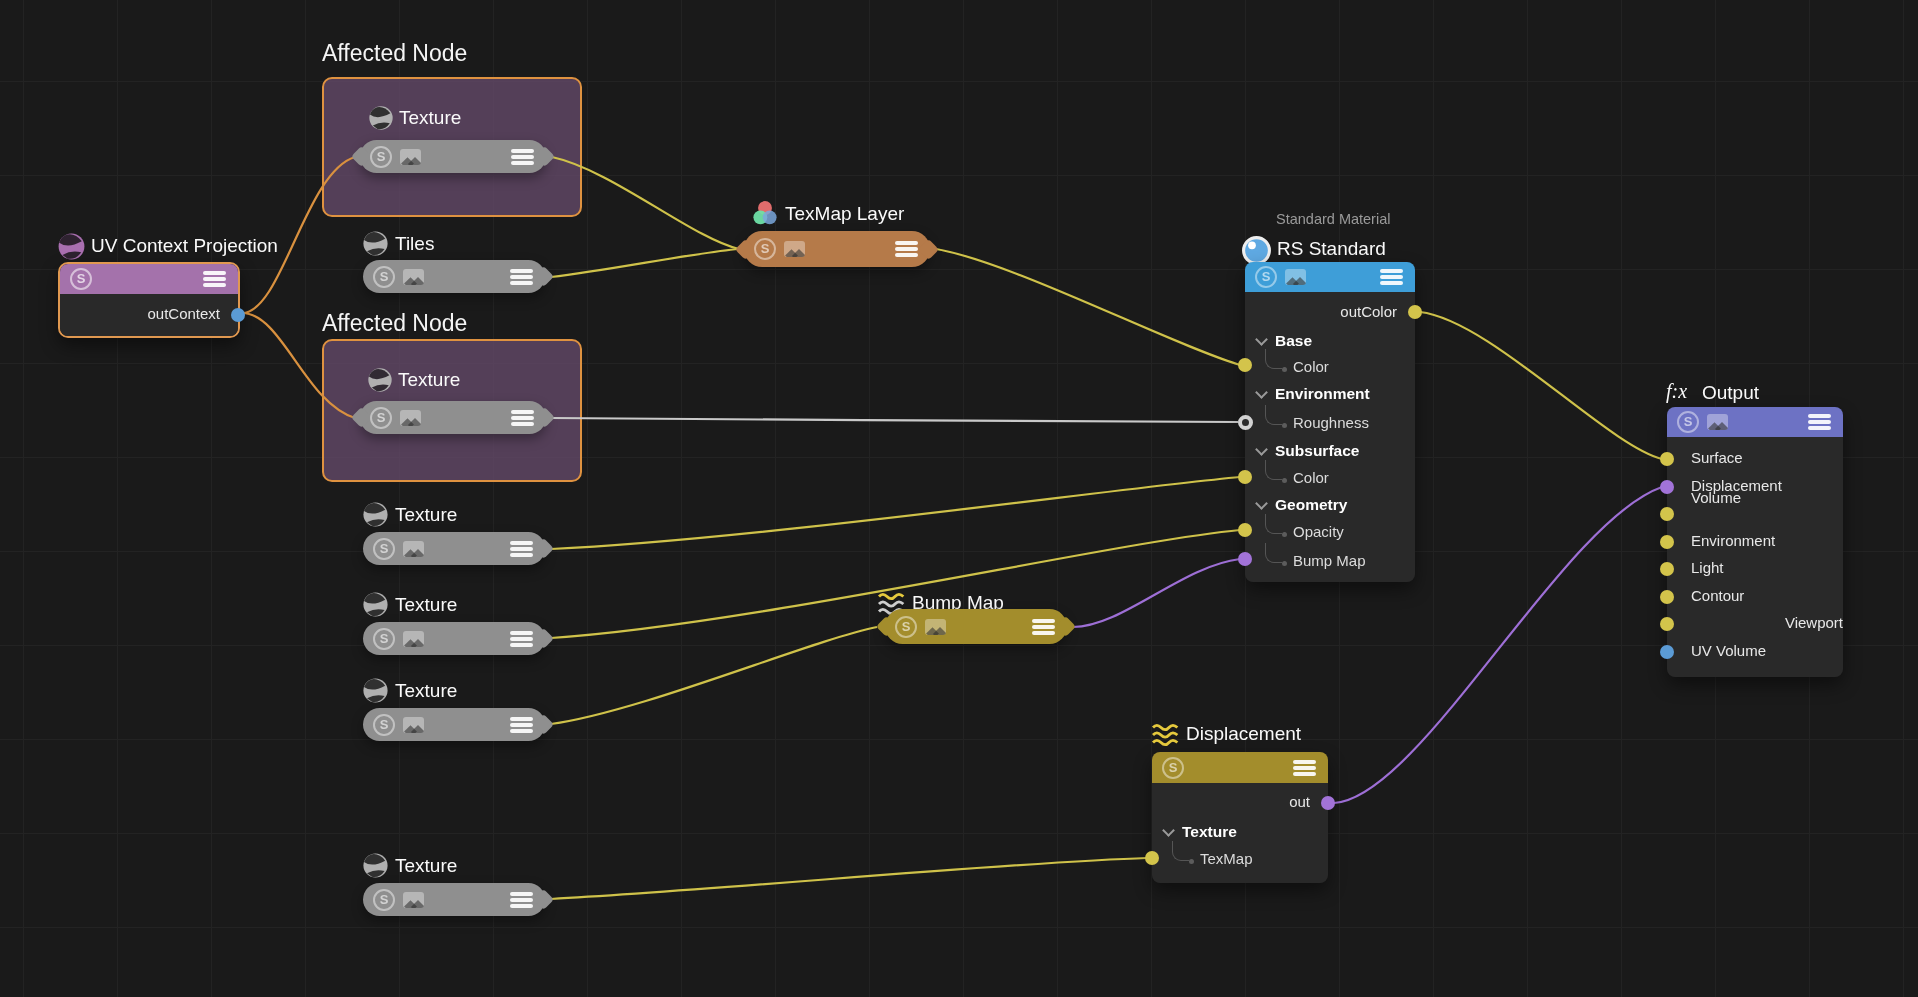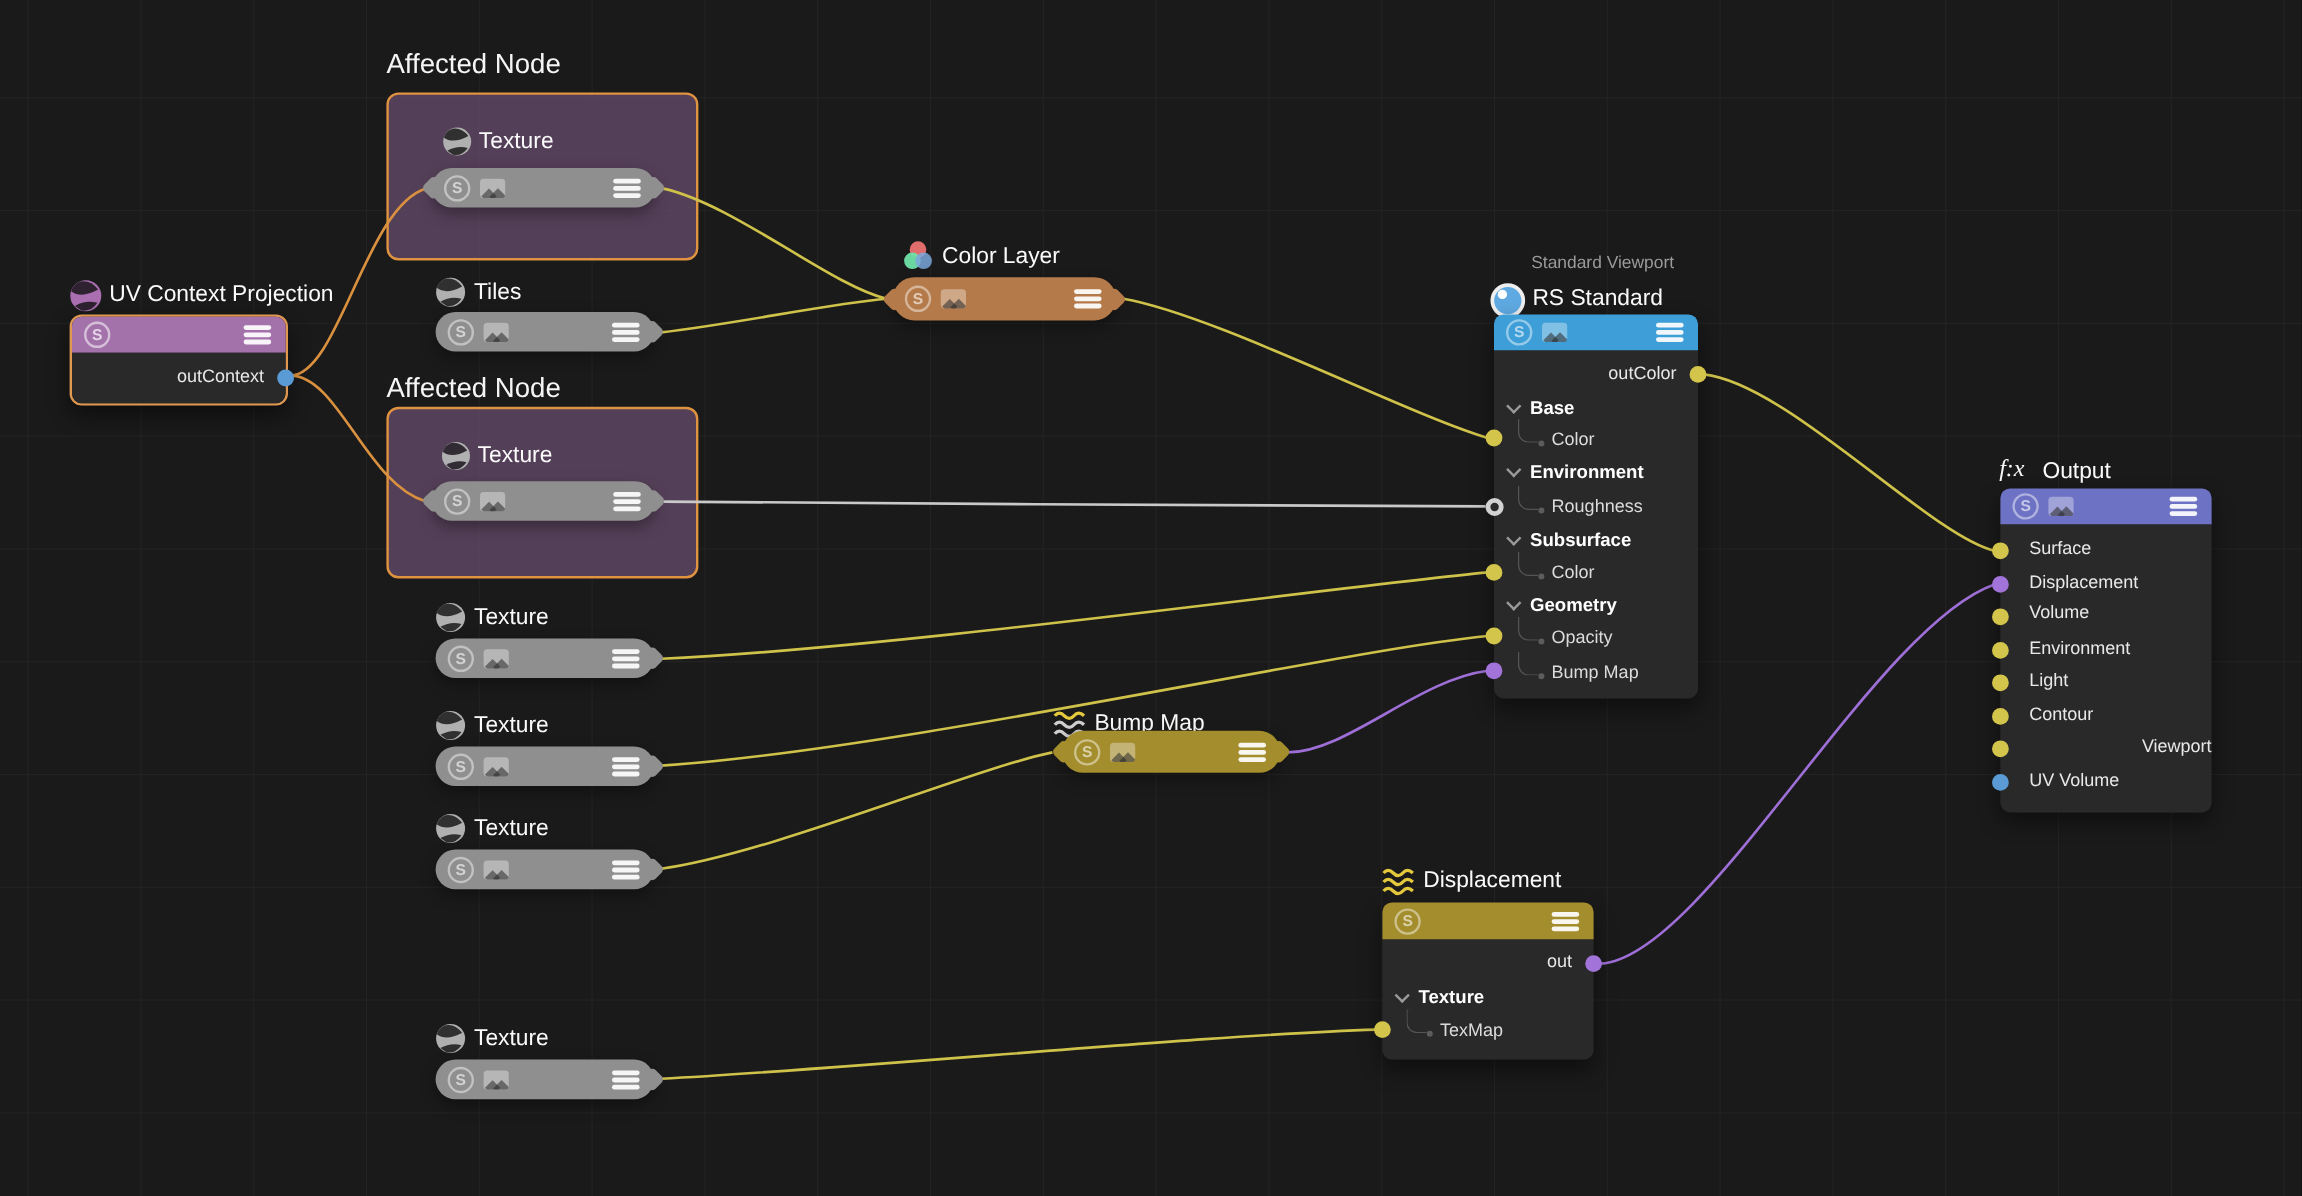--- a/index.html
+++ b/index.html
@@ -143,37 +143,37 @@
     <path d="M2.5 9 Q9 14 20 8 Q15 1.5 8.5 2.8 Q4 4.5 2.5 9Z" fill="#1e1e1e" opacity=".88"></path>
     <path d="M5 18.5 Q12 14.5 19.5 16.5 Q15.5 22.5 9 21.4 Z" fill="#1e1e1e" opacity=".88"></path>
   </svg>
   <div class="ntitle" style="left:395px;top:855px;">Texture</div>
 
   <svg class="nicon" style="left:749px;top:198px;" width="32" height="32" viewBox="0 0 24 24">
     <circle cx="12" cy="7.5" r="5.2" fill="#e06c6c"></circle>
     <circle cx="8.5" cy="14.5" r="5.2" fill="#6fe0a8" opacity=".95"></circle>
     <circle cx="15.5" cy="14.5" r="5.2" fill="#7aa7dc" opacity=".85"></circle>
   </svg>
-  <div class="ntitle" style="left:785px;top:203px;">Color Layer</div>
+  <div class="ntitle" style="left:785px;top:203px;">TexMap Layer</div>
 
   <svg class="nicon" style="left:876px;top:589px;" width="31" height="30" viewBox="0 0 24 24">
     <path d="M2 6 Q5 2.5 8.4 6 T14.8 6 T21.5 6" fill="none" stroke="#e5c93d" stroke-width="2.2"></path>
     <path d="M2 12 Q5 8.5 8.4 12 T14.8 12 T21.5 12" fill="none" stroke="#cfcfcf" stroke-width="2.2"></path>
     <path d="M2 18 Q5 14.5 8.4 18 T14.8 18 T21.5 18" fill="none" stroke="#cfcfcf" stroke-width="2.2"></path>
   </svg>
   <div class="ntitle" style="left:912px;top:592px;">Bump Map</div>
 
   <svg class="nicon" style="left:1150px;top:720px;" width="31" height="30" viewBox="0 0 24 24">
     <path d="M2 6 Q5 2.5 8.4 6 T14.8 6 T21.5 6" fill="none" stroke="#e5c93d" stroke-width="2.2"></path>
     <path d="M2 12 Q5 8.5 8.4 12 T14.8 12 T21.5 12" fill="none" stroke="#e5c93d" stroke-width="2.2"></path>
     <path d="M2 18 Q5 14.5 8.4 18 T14.8 18 T21.5 18" fill="none" stroke="#e5c93d" stroke-width="2.2"></path>
   </svg>
   <div class="ntitle" style="left:1186px;top:723px;">Displacement</div>
 
-  <div class="eyebrow" style="left:1276px;top:211px;">Standard Viewport</div>
+  <div class="eyebrow" style="left:1276px;top:211px;">Standard Material</div>
   <svg class="nicon" style="left:1241px;top:235px;" width="31" height="31" viewBox="0 0 24 24">
     <circle cx="12" cy="12" r="10" fill="#5fa9e2" stroke="#eeeeee" stroke-width="2.4"></circle>
     <circle cx="8.5" cy="8" r="3" fill="#ffffff"></circle>
   </svg>
   <div class="ntitle" style="left:1277px;top:238px;">RS Standard</div>
 
   <div class="ntitle" style="left:1666px;top:380px;font-family:'Liberation Serif',serif;font-style:italic;font-size:20px;">f:x</div>
   <div class="ntitle" style="left:1702px;top:382px;">Output</div>
 
   <div class="pill gray" style="left:360px;top:140px;width:186px;">
@@ -296,21 +296,21 @@
 
   <div class="node" style="left:1667px;top:407px;width:176px;height:270px;">
     <div class="nhead slate">
       <div class="sbadge">S</div>
       <div class="imgicon"></div>
       <div class="burger"></div>
     </div>
     <div class="nbody" style="height:240px;">
       <div class="row outrow" style="top:12px;left:24px;">Surface</div>
       <div class="row outrow" style="top:40px;left:24px;">Displacement</div>
-      <div class="row outrow" style="top:65px;left:24px;">Volume</div>
+      <div class="row outrow" style="top:52px;left:24px;">Volume</div>
       <div class="row outrow" style="top:95px;left:24px;">Environment</div>
       <div class="row outrow" style="top:122px;left:24px;">Light</div>
       <div class="row outrow" style="top:150px;left:24px;">Contour</div>
       <div class="row outrow" style="top:177px;left:24px;text-align:right;">Viewport</div>
       <div class="row outrow" style="top:205px;left:24px;">UV Volume</div>
     </div>
     <div class="port yellow pl" style="top:45px;"></div>
     <div class="port purple pl" style="top:73px;"></div>
     <div class="port yellow pl" style="top:100px;"></div>
     <div class="port yellow pl" style="top:128px;"></div>

